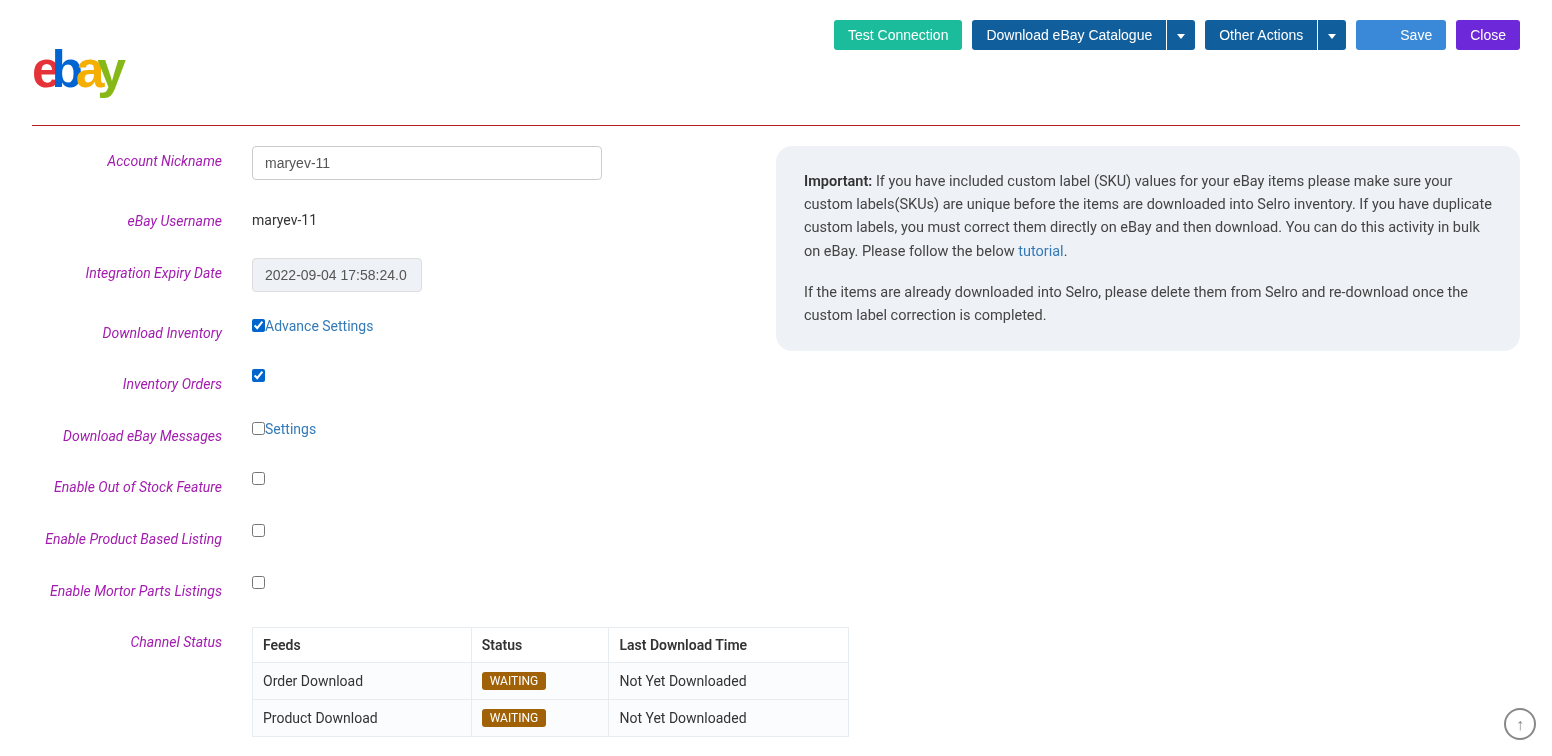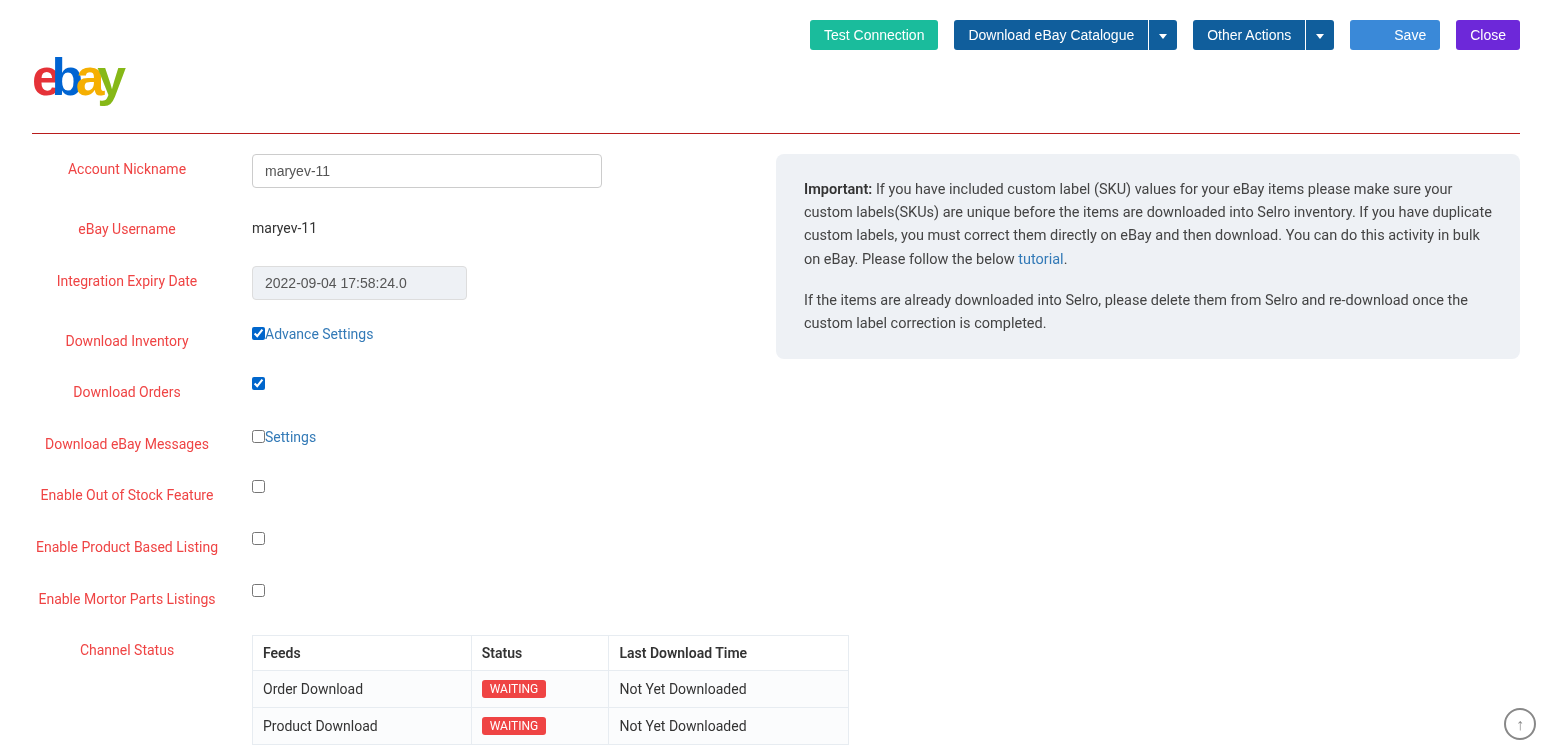--- a/index.html
+++ b/index.html
@@ -9,22 +9,21 @@
       color: #333;
       background: #fff;
     }
     .container {
       padding: 20px 32px;
       max-width: 1552px;
     }
     .top-actions {
       display: flex;
       justify-content: flex-end;
-      gap: 16px;
-      margin-bottom: 8px;
+      gap: 10px;
       flex-wrap: wrap;
     }
     .btn {
       padding: 7px 14px;
       border: none;
       border-radius: 3px;
       color: #fff;
       font-size: 14px;
       cursor: pointer;
       white-space: nowrap;
@@ -66,64 +65,65 @@
       gap: 0;
     }
     .form-grid {
       display: grid;
       grid-template-columns: 190px 1fr;
       column-gap: 30px;
       row-gap: 26px;
       align-items: start;
     }
     .form-label {
-      text-align: center;
-      color: #ef4444;
+      text-align: right;
+      color: #a21caf;
       font-size: 14px;
       padding-top: 6px;
       line-height: 1.4;
+      font-style: italic;
     }
     .form-value {
       padding-top: 6px;
       color: #333;
     }
     .form-value-flex {
       display: flex;
       align-items: center;
     }
     .text-input {
       width: 350px;
       max-width: 100%;
       padding: 8px 12px;
       border: 1px solid #ccc;
       border-radius: 4px;
       font-size: 14px;
       color: #555;
     }
     .text-input-readonly {
-      width: 215px;
+      width: 170px;
       padding: 8px 12px;
       border: 1px solid #ddd;
       border-radius: 4px;
       font-size: 14px;
       color: #555;
       background: #eef1f5;
     }
     .checkbox {
       width: 13px;
       height: 13px;
       accent-color: #0066cc;
     }
     .link-text {
       color: #337ab7;
       cursor: pointer;
     }
     .info-box {
       background: #eef1f5;
-      border-radius: 8px;
+      border-radius: 16px;
       padding: 24px 28px;
       color: #444;
       line-height: 1.6;
       font-size: 14.5px;
     }
     .info-box p { margin-bottom: 18px; }
     .info-box p:last-child { margin-bottom: 0; }
     .info-box strong { font-weight: 600; color: #333; }
     .tutorial-link { color: #337ab7; cursor: pointer; }
     .status-table {
@@ -140,21 +140,21 @@
     .status-table th {
       background: #fff;
       font-weight: 600;
       color: #333;
     }
     .status-table tbody tr {
       background: #fbfcfd;
     }
     .badge-waiting {
       display: inline-block;
-      background: #ef4444;
+      background: #a16207;
       color: #fff;
       padding: 2px 8px;
       border-radius: 3px;
       font-size: 12px;
     }
     .scroll-top-btn {
       position: fixed;
       bottom: 16px;
       right: 16px;
       width: 32px;
@@ -218,21 +218,21 @@
 
       <div class="form-label">Integration Expiry Date</div>
       <div><input type="text" class="text-input-readonly" readonly="" value="2022-09-04 17:58:24.0" style=""></div>
 
       <div class="form-label">Download Inventory</div>
       <div class="form-value-flex">
         <input type="checkbox" class="checkbox" checked="" style="">
         <span class="link-text">Advance Settings</span>
       </div>
 
-      <div class="form-label">Download Orders</div>
+      <div class="form-label">Inventory Orders</div>
       <div class="form-value-flex">
         <input type="checkbox" class="checkbox" checked="" style="">
       </div>
 
       <div class="form-label">Download eBay Messages</div>
       <div class="form-value-flex">
         <input type="checkbox" class="checkbox" style="">
         <span class="link-text">Settings</span>
       </div>
 

